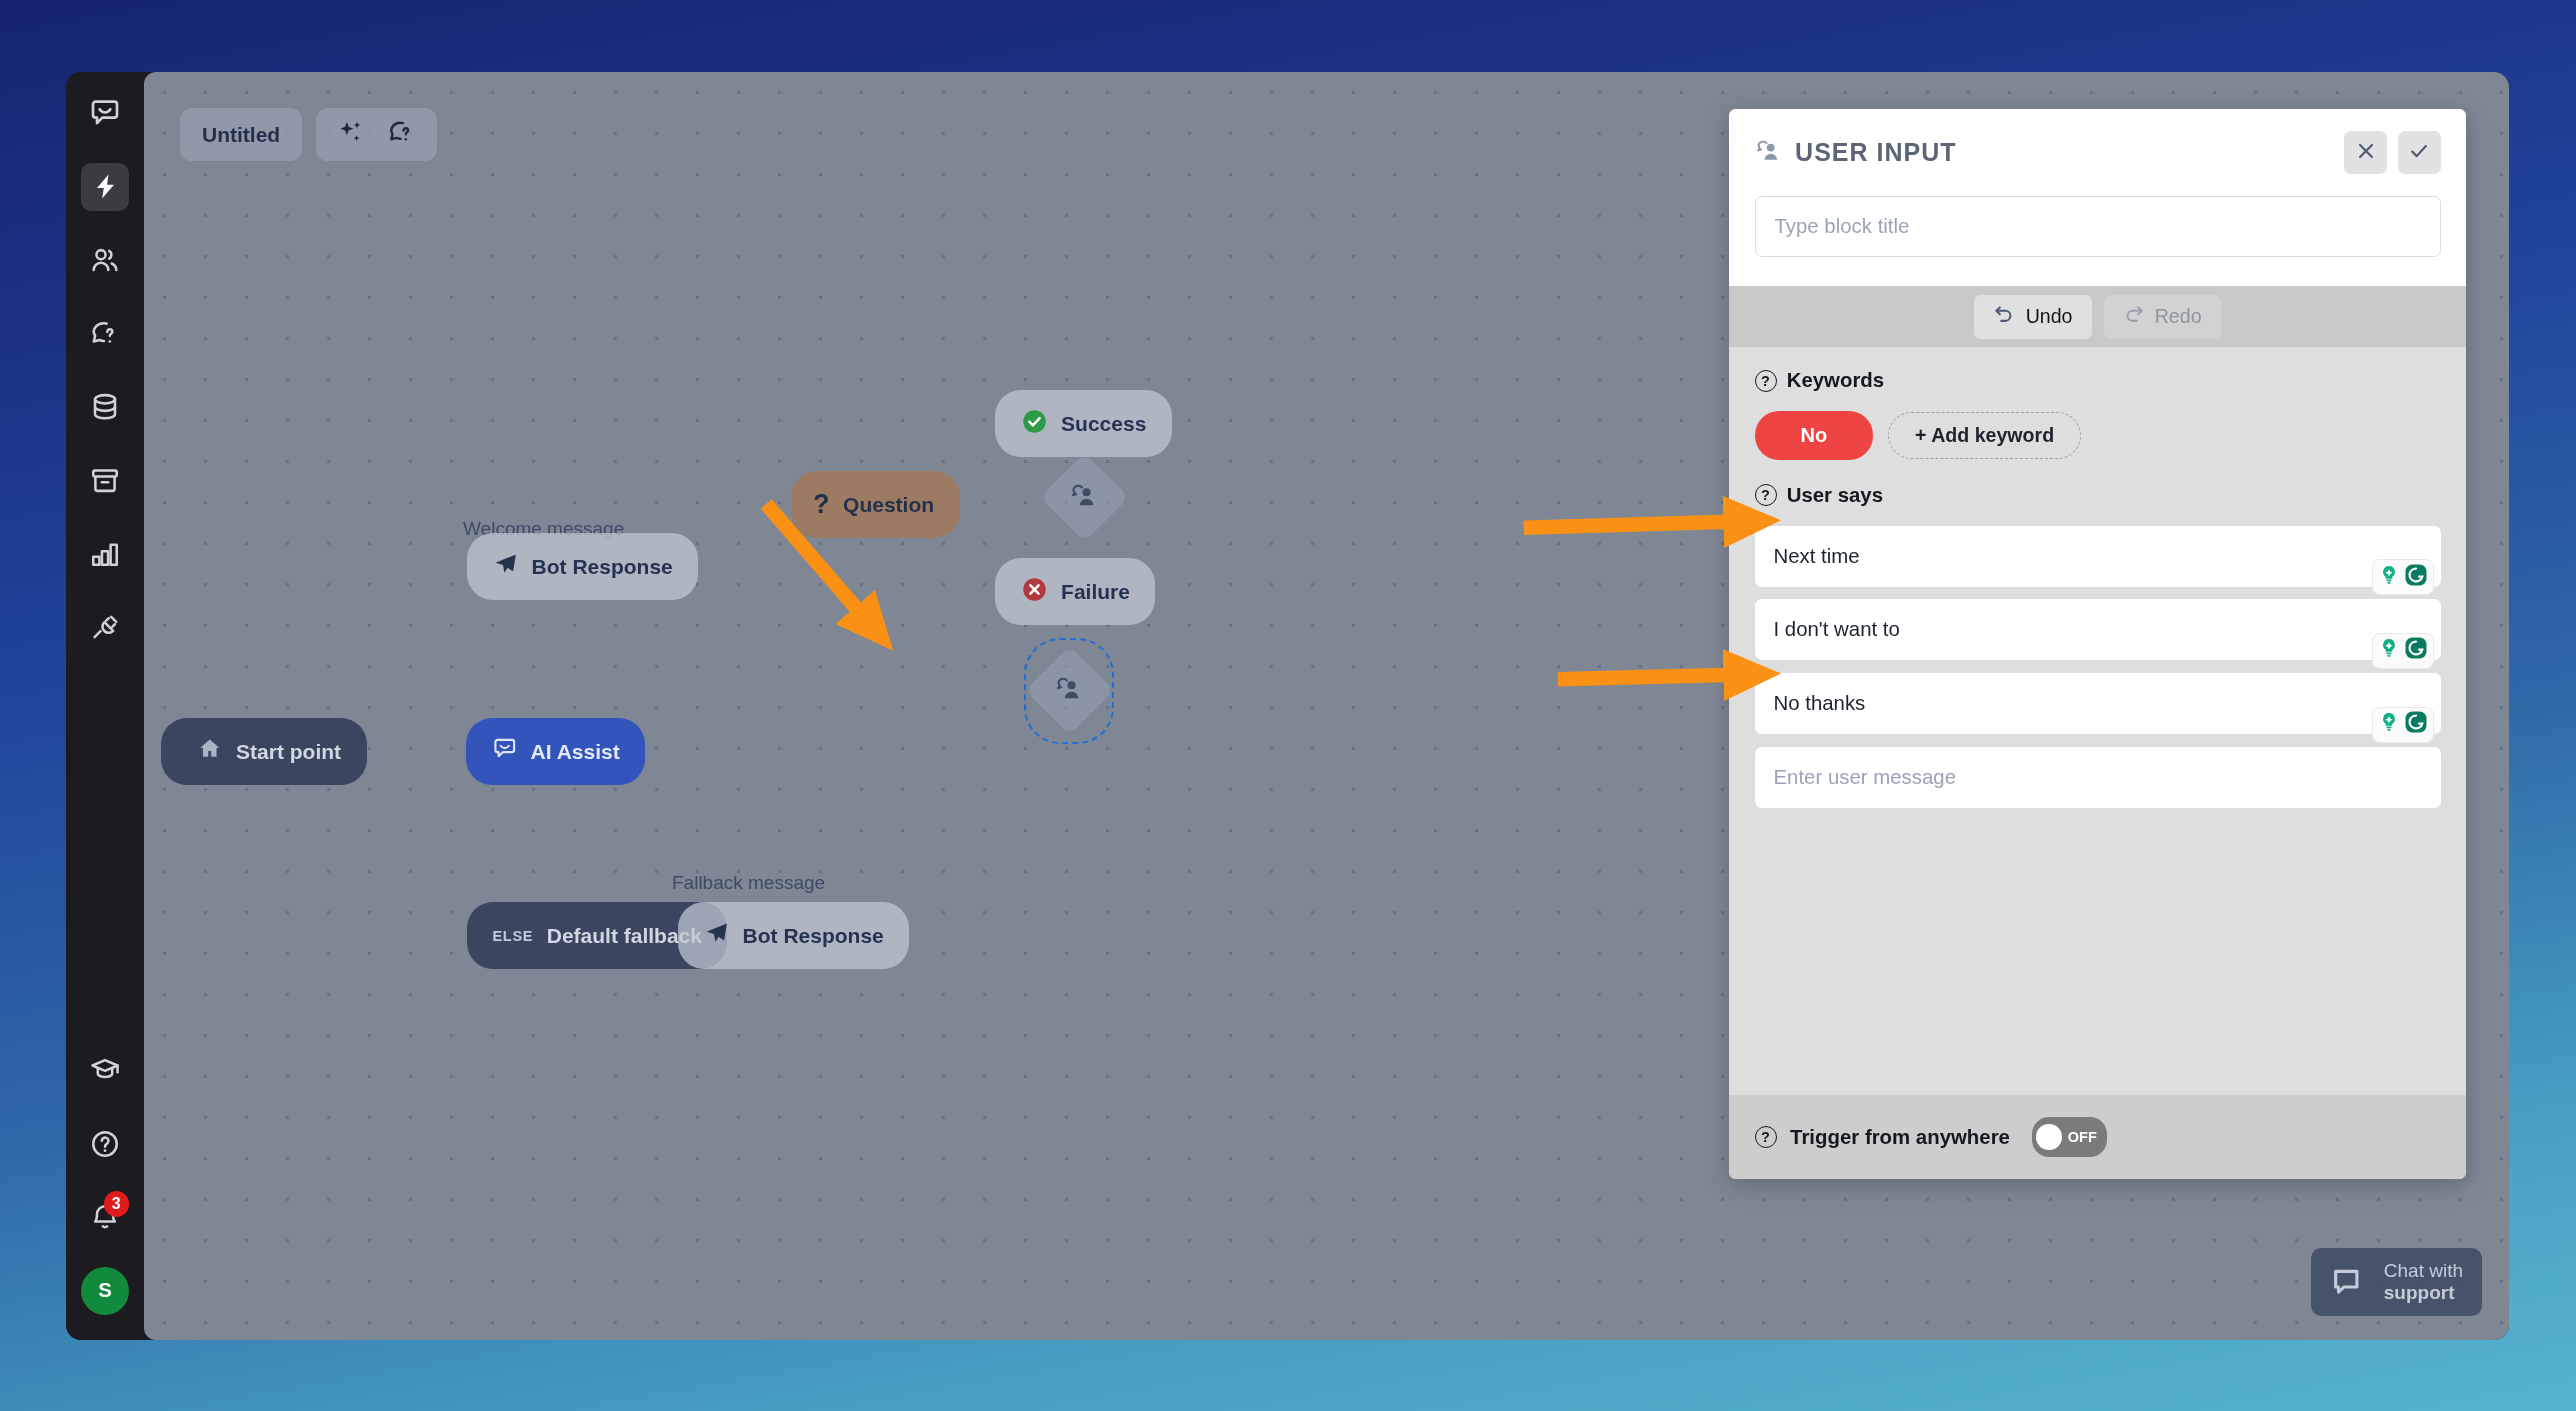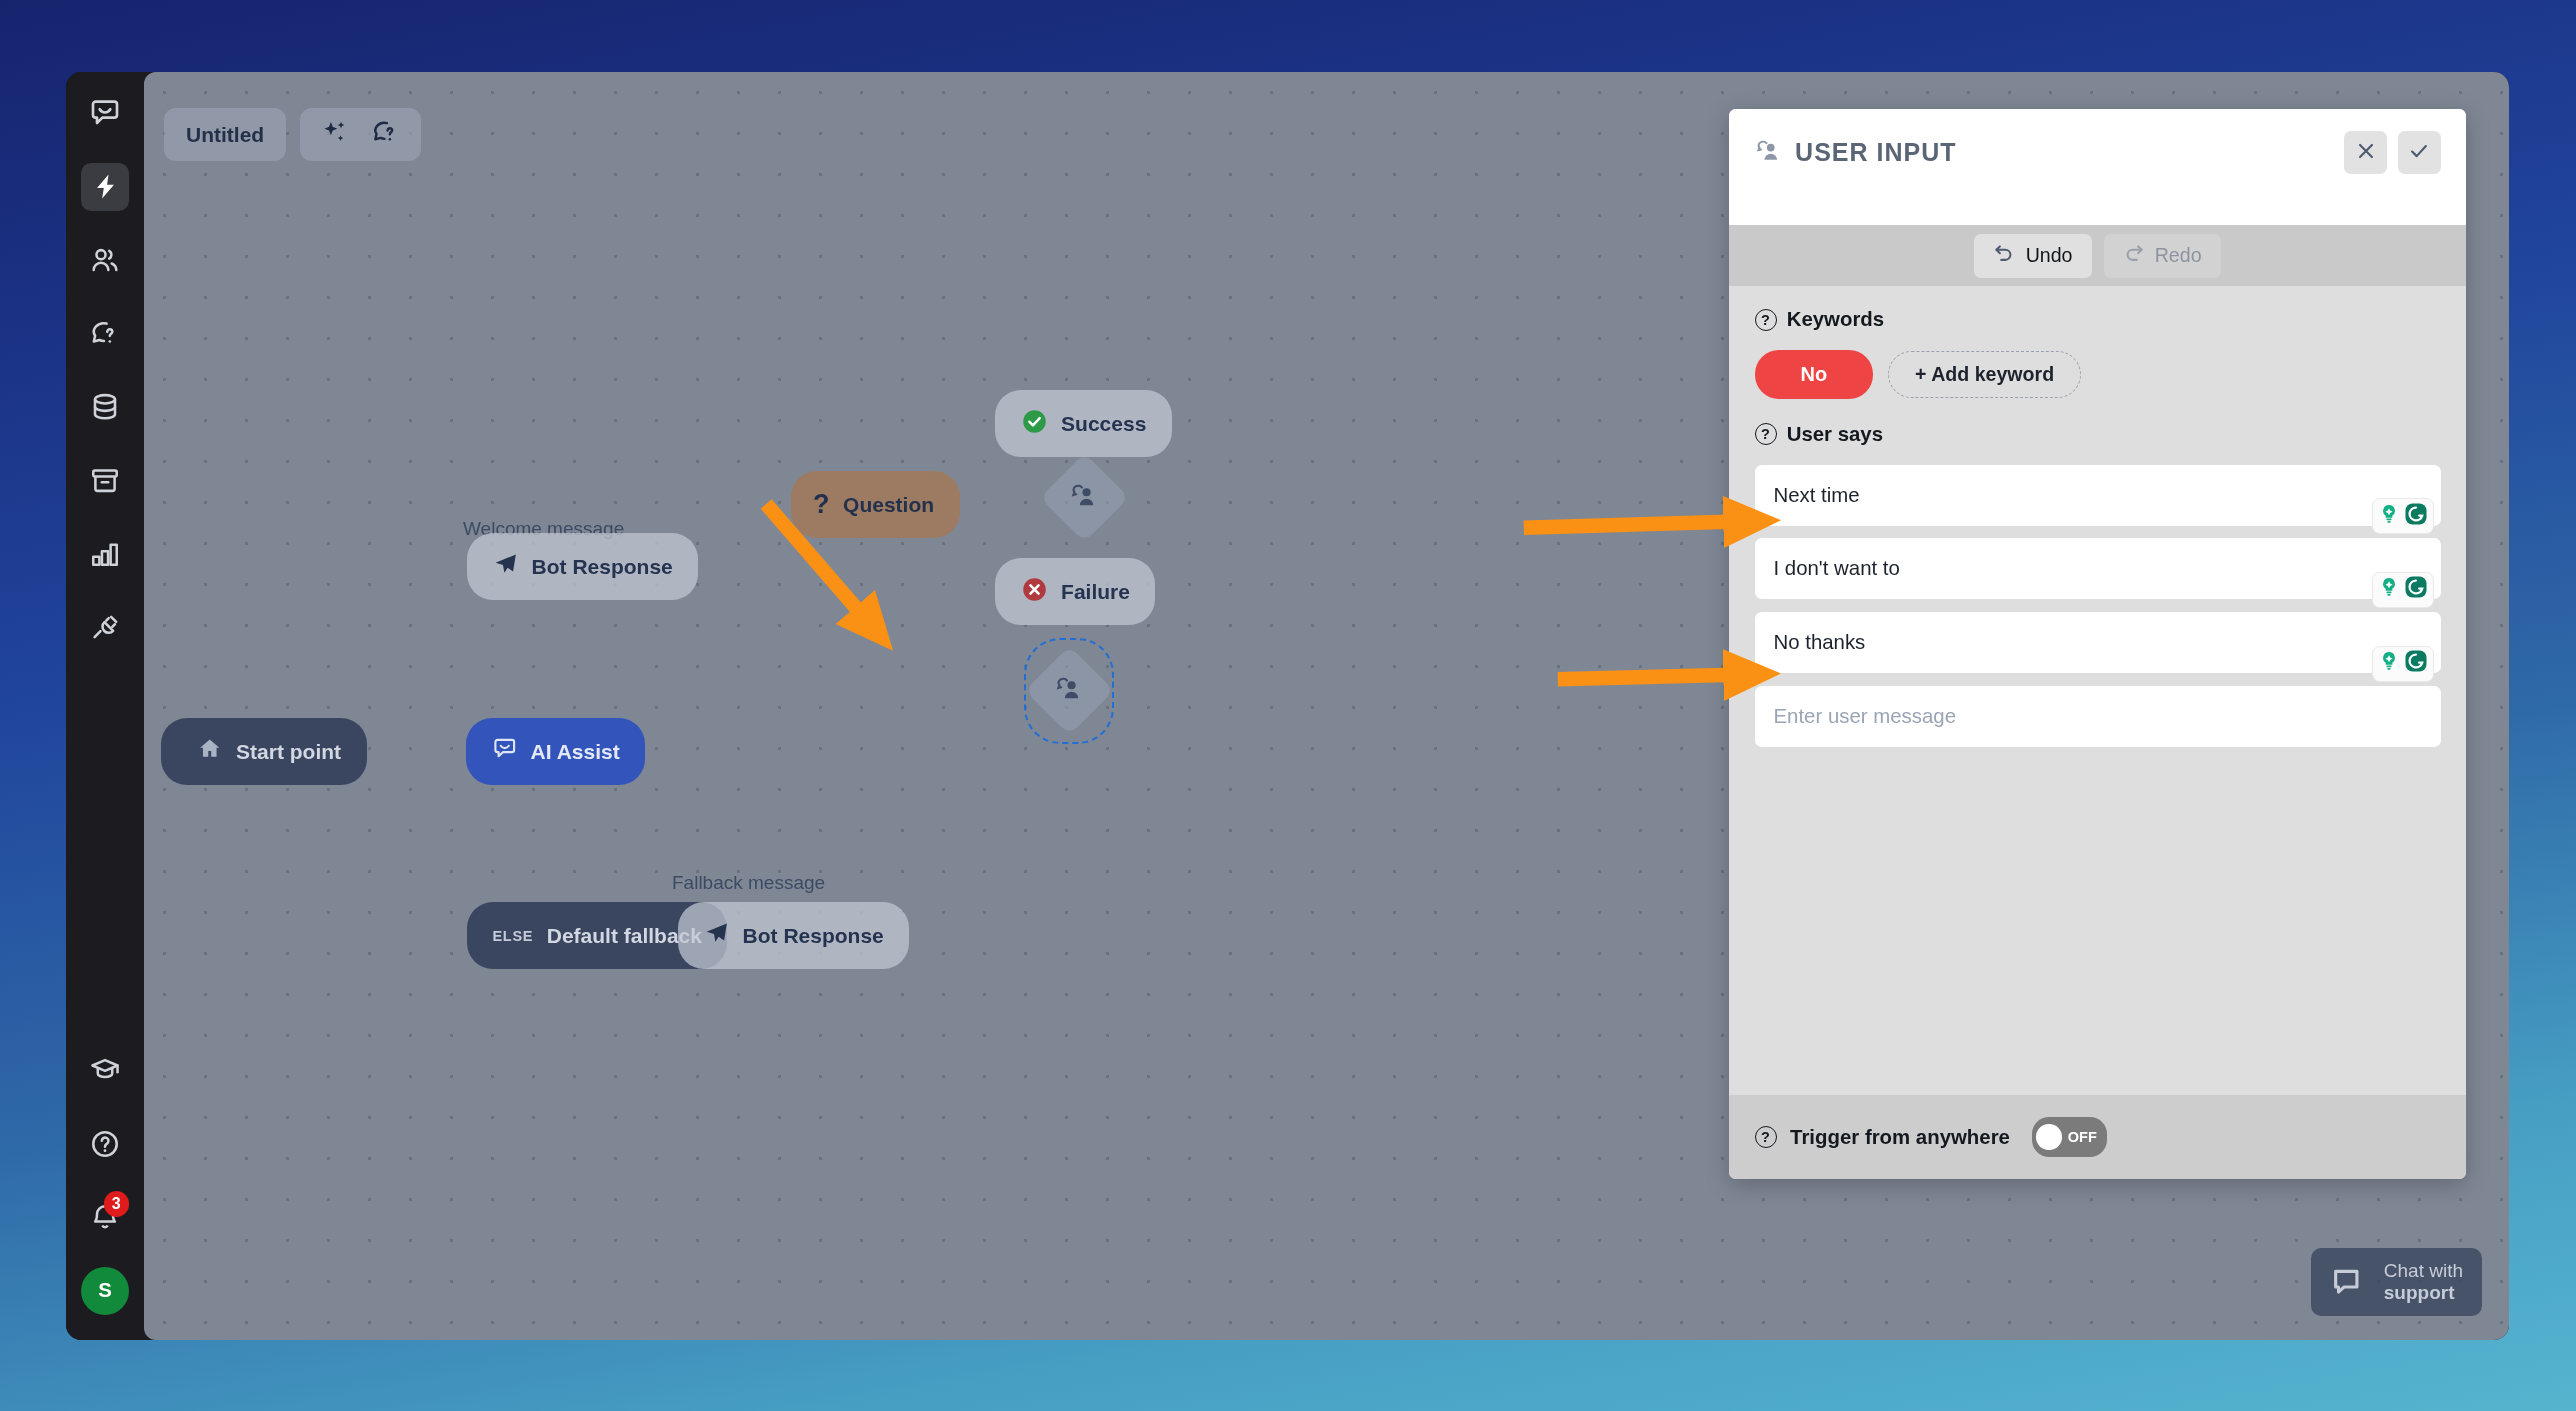--- a/index.html
+++ b/index.html
@@ -73,21 +73,21 @@
     flex: 1;
     position: relative;
     background-color: #7f8795;
     background-image: radial-gradient(circle, rgba(60,70,95,0.33) 1.7px, transparent 1.9px);
     background-size: 41px 41px;
     border-radius: 12px 0 0 12px;
     overflow: hidden;
   }
   #canvas-toolbar {
     position: absolute;
-    left: 20px; top: 36px;
+    left: 36px; top: 36px;
     display: flex; gap: 13.6px;
     z-index: 3;
   }
   .chip {
     background: rgba(157,165,180,0.62);
     border-radius: 12px;
     height: 53px;
     display: flex; align-items: center;
     padding: 0 22px;
     color: #243049;
@@ -591,20 +591,21 @@
             </span>
             <span class="sq-btn">
               <span>
                 <svg width="22" height="22" viewBox="0 0 24 24" fill="none" stroke="#4e5b70" stroke-width="2.4" stroke-linecap="round" stroke-linejoin="round">
                   <path d="M4.5 12.6l5 5 10-11"></path>
                 </svg>
               </span>
             </span>
           </span>
         </div>
+        <input class="p-input" type="text" placeholder="Type block title" style="">
       </div>
 
       <div class="p-undobar">
         <span class="ur-btn enabled">
           <span>
             <svg width="22" height="22" viewBox="0 0 24 24" fill="none" stroke="#4e5b70" stroke-width="2.2" stroke-linecap="round" stroke-linejoin="round">
               <path d="M4 8.5h9.5a5.5 5.5 0 010 11H9"></path>
               <path d="M7.5 4.8L3.6 8.5l3.9 3.7"></path>
             </svg>
           </span>

